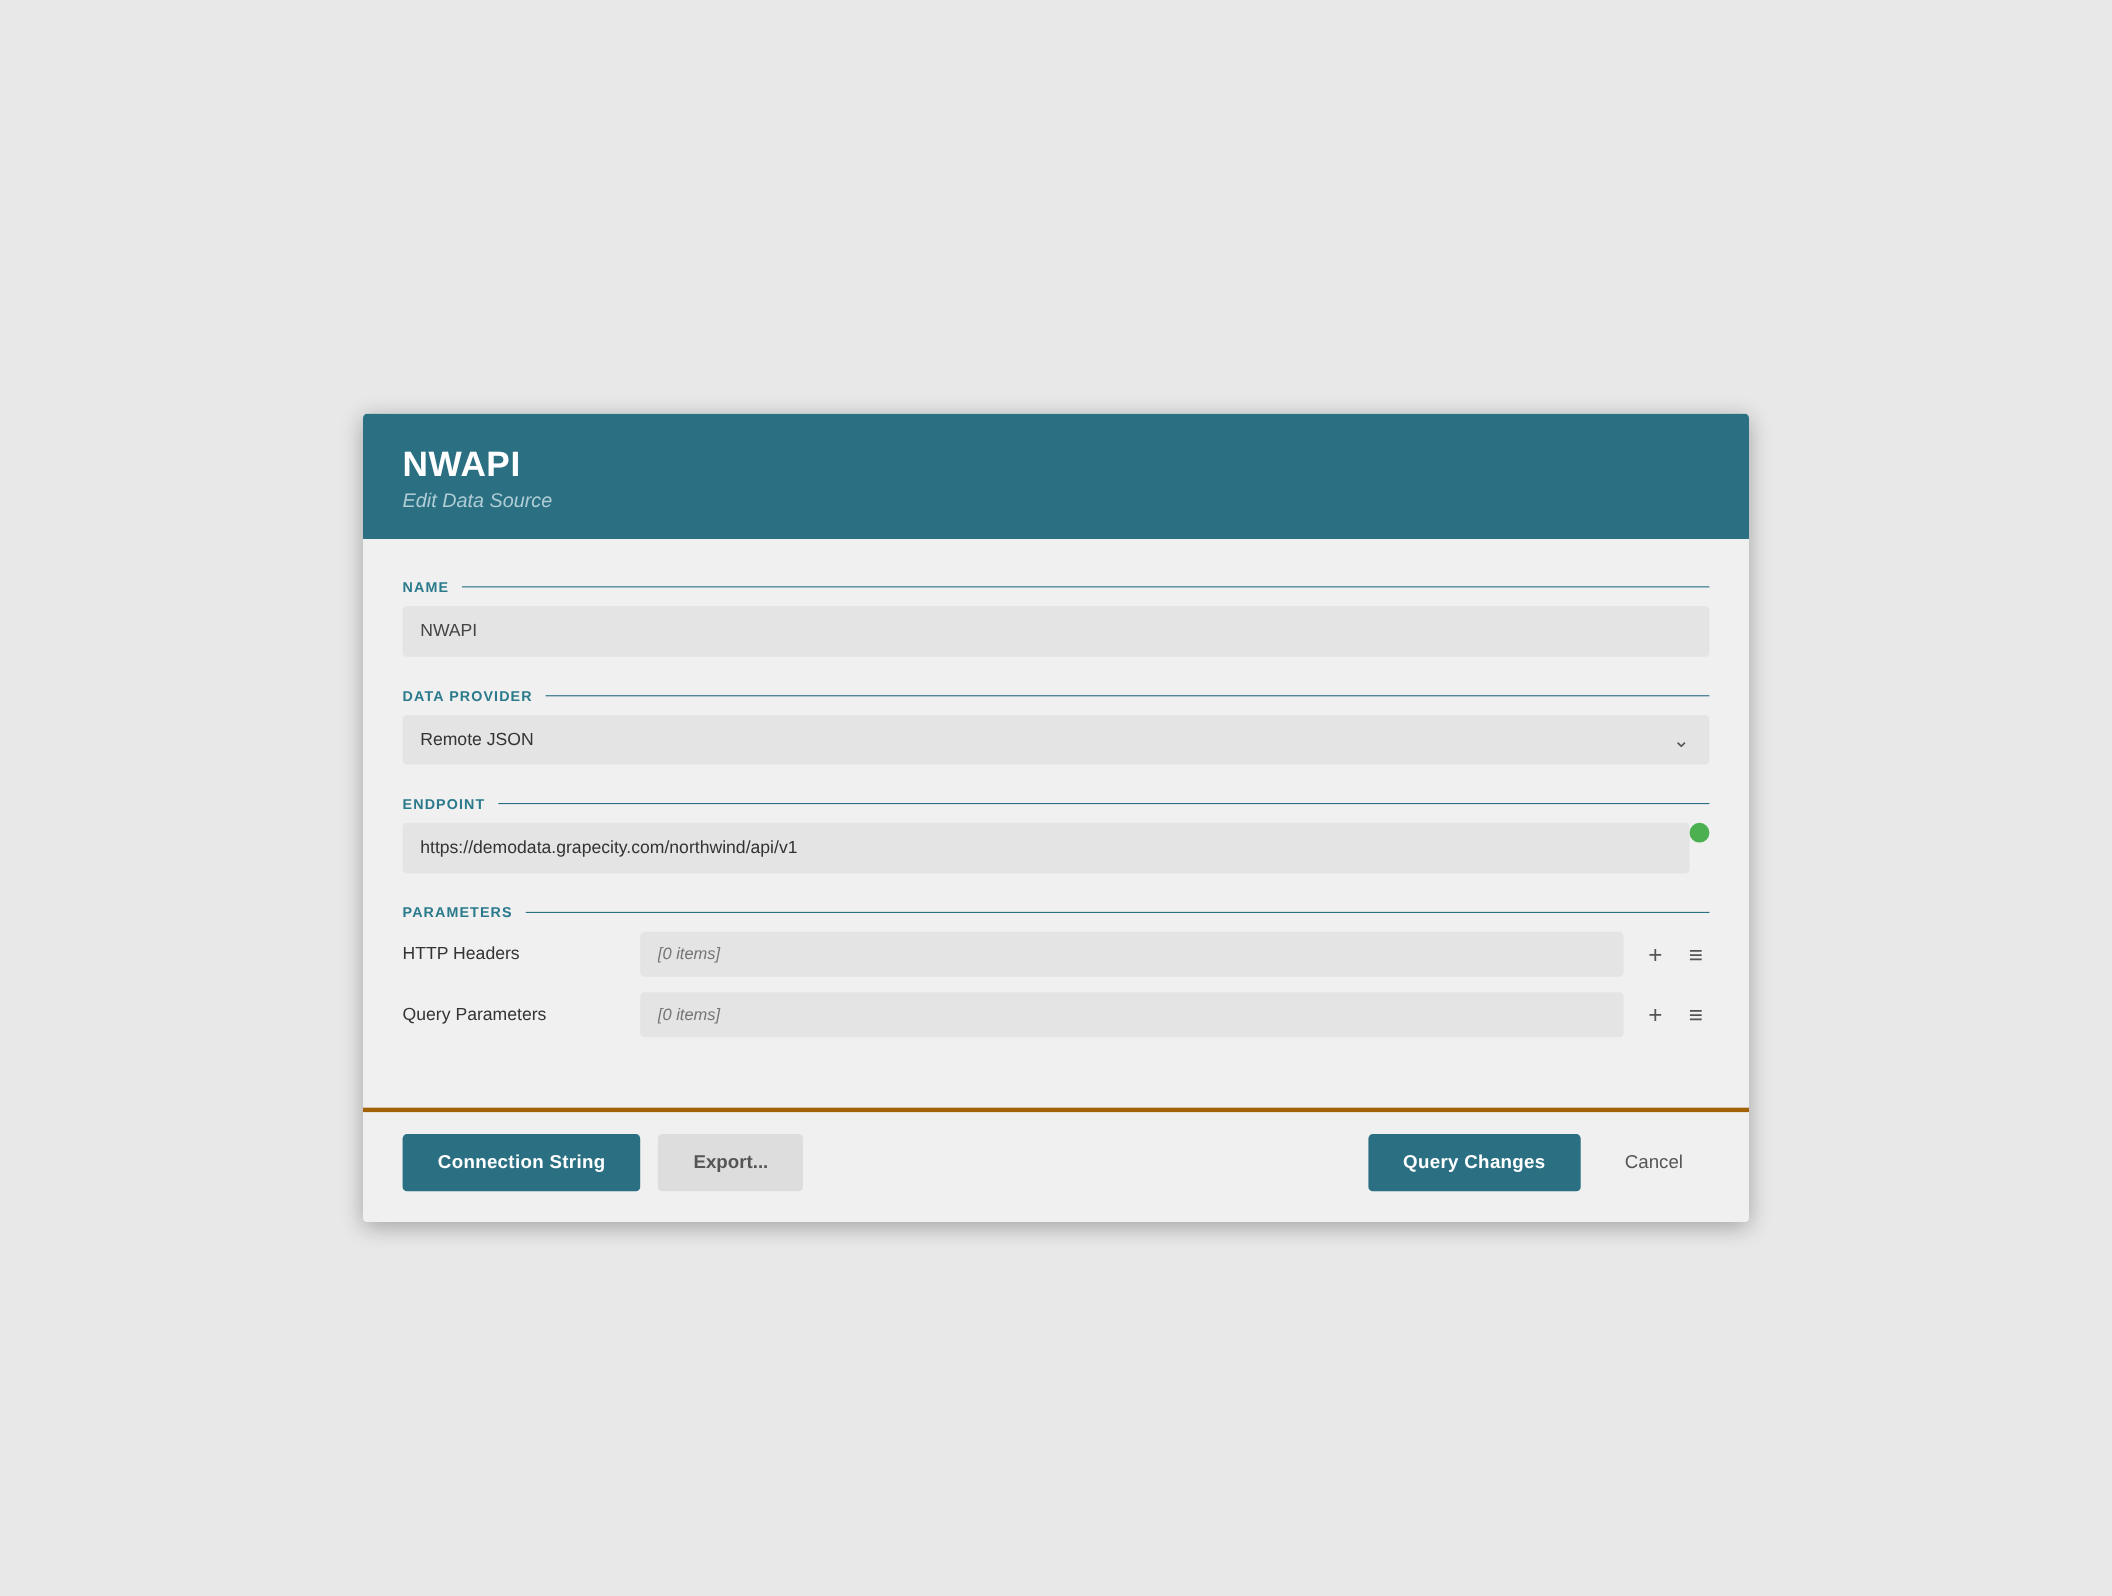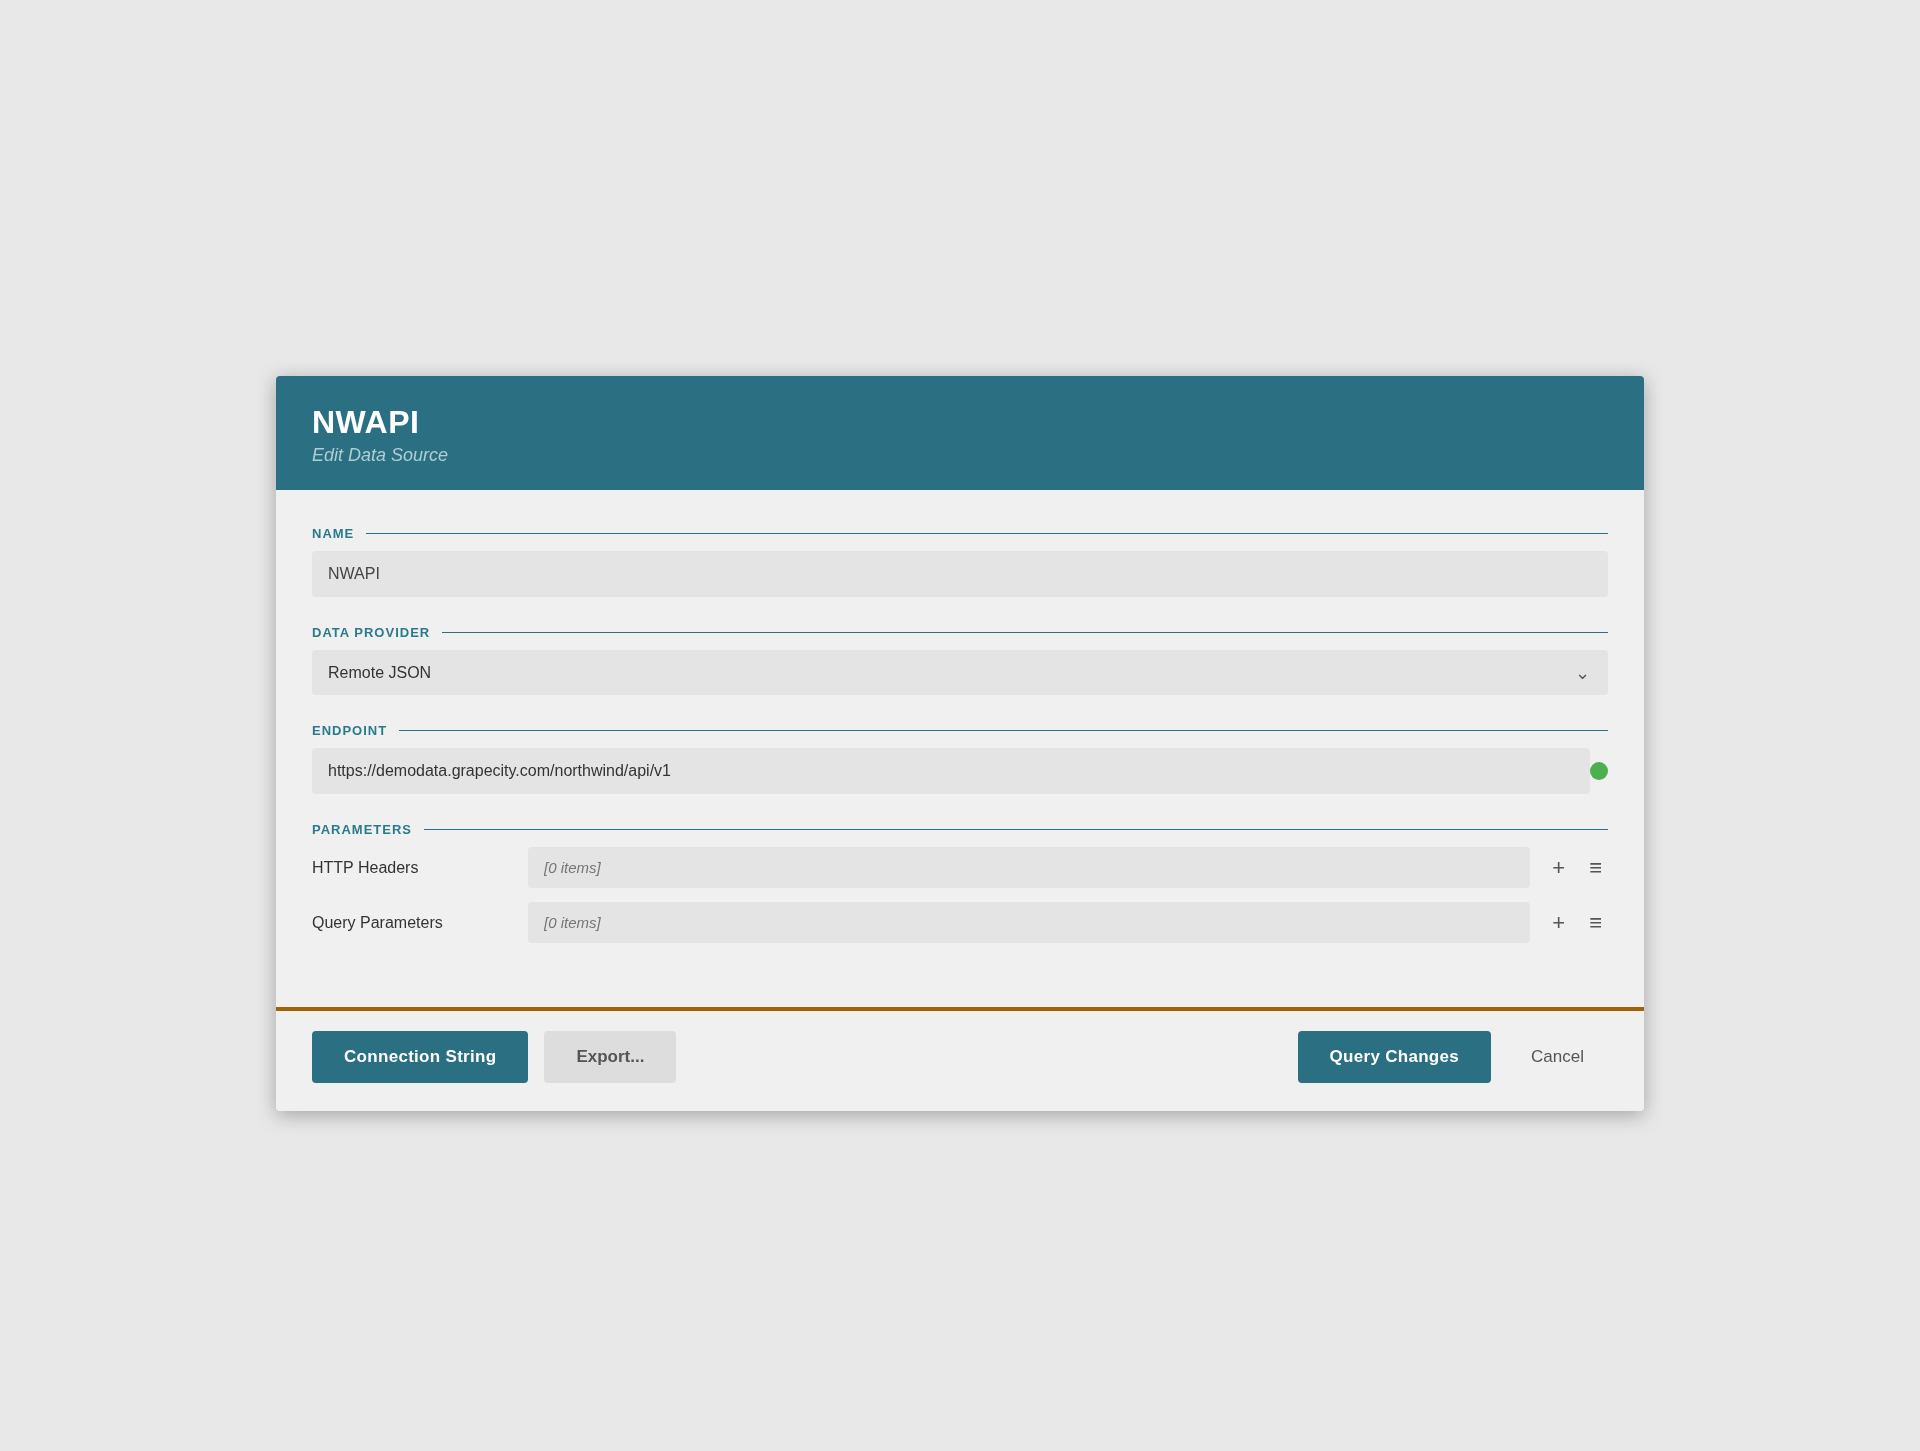--- a/index.html
+++ b/index.html
@@ -11,21 +11,21 @@
 
     body {
       background: #e8e8e8;
       display: flex;
       justify-content: center;
       align-items: center;
       min-height: 100vh;
     }
 
     .dialog {
-      width: 1368px;
+      width: 1260px;
       background: #f0f0f0;
       border-radius: 4px;
       overflow: hidden;
       box-shadow: 0 4px 20px rgba(0,0,0,0.3);
       margin-top: 36px;
     }
 
     .dialog-header {
       background: #2a6f82;
       padding: 28px 36px 24px 36px;
@@ -115,21 +115,20 @@
       transform: translateY(-50%);
       pointer-events: none;
       color: #555;
       font-size: 18px;
     }
 
     .endpoint-wrapper {
       position: relative;
       width: 100%;
       display: flex;
-      align-items: center;
     }
 
     .endpoint-input {
       flex: 1;
       background: #e4e4e4;
       border: none;
       border-radius: 4px;
       padding: 14px 16px;
       font-size: 16px;
       color: #333;

